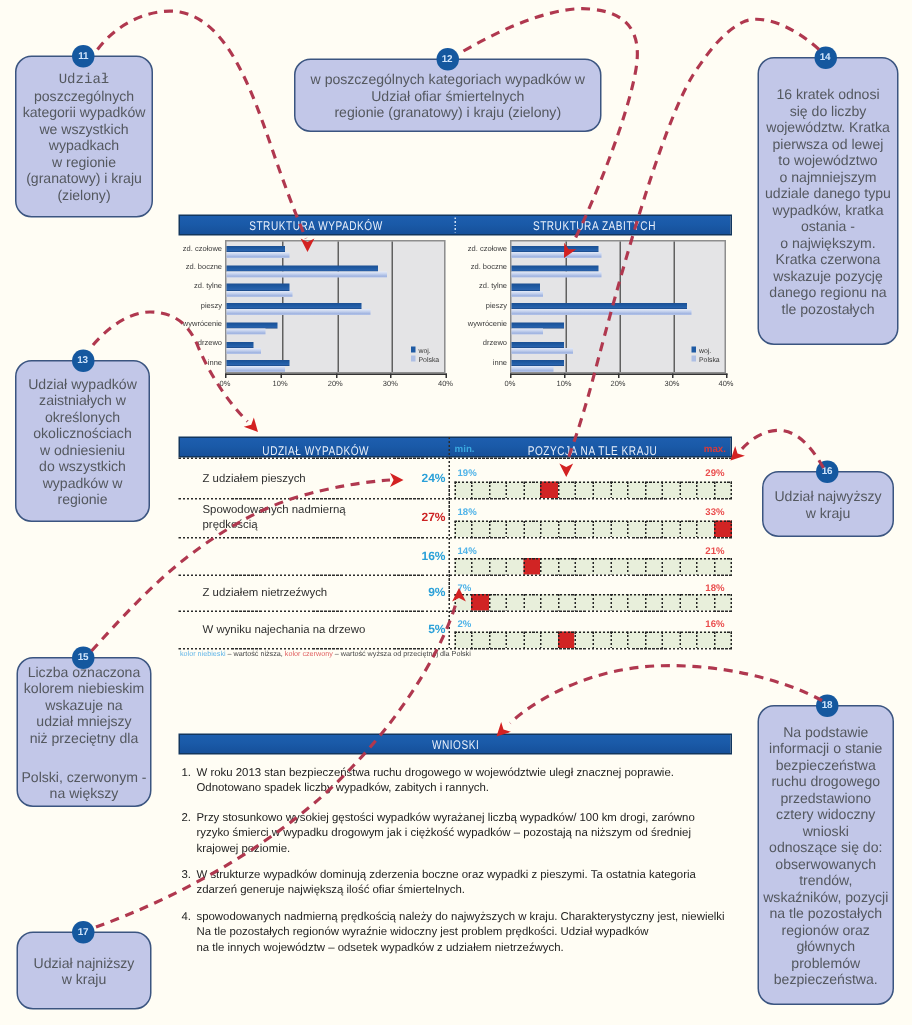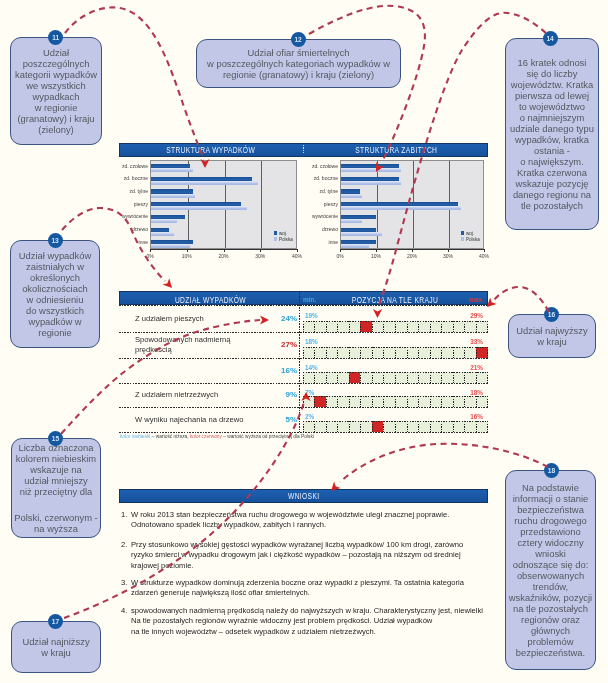--- a/index.html
+++ b/index.html
@@ -66,35 +66,35 @@
   .wn-item{position:absolute;font-size:7.6px;color:#222;line-height:10.4px;}
   .wn-num{position:absolute;font-size:7.6px;color:#222;}
   .legend-note{position:absolute;font-size:4.8px;}
 </style>
 </head>
 <body>
 
 <div class="stage" id="stage">
     <div class="callout" style="left: 10px; top: 37px; width: 92px; height: 108px; font-size: 9.4px; line-height: 11px;">
       <span class="ctext">
-        <span style="display: block;">Udział</span>
+        <span style="display: block; font-family: Liberation Mono, monospace;">Udział</span>
         <span style="display: block;">poszczególnych</span>
         <span style="display: block;">kategorii wypadków</span>
         <span style="display: block;">we wszystkich</span>
         <span style="display: block;">wypadkach</span>
         <span style="display: block;">w regionie</span>
         <span style="display: block;">(granatowy) i kraju</span>
         <span style="display: block;">(zielony)</span>
       </span>
     </div>
     <div class="badge" style="left: 48.1px; top: 29.5px;">11</div>
     <div class="callout" style="left: 196px; top: 39px; width: 205px; height: 49px; font-size: 9.4px; line-height: 11px;">
       <span class="ctext">
+        <span style="display: block;">w poszczególnych kategoriach wypadków w</span>
         <span style="display: block;">Udział ofiar śmiertelnych</span>
-        <span style="display: block;">w poszczególnych kategoriach wypadków w</span>
         <span style="display: block;">regionie (granatowy) i kraju (zielony)</span>
       </span>
     </div>
     <div class="badge" style="left: 290.5px; top: 31.5px;">12</div>
     <div class="callout" style="left: 10px; top: 240px; width: 90px; height: 108px; font-size: 9.4px; line-height: 11px;">
       <span class="ctext">
         <span style="display: block;">Udział wypadków</span>
         <span style="display: block;">zaistniałych w</span>
         <span style="display: block;">określonych</span>
         <span style="display: block;">okolicznościach</span>
@@ -125,21 +125,21 @@
     </div>
     <div class="badge" style="left: 542.5px; top: 30.5px;">14</div>
     <div class="callout" style="left: 11px; top: 438px; width: 90px; height: 100px; font-size: 9.4px; line-height: 11px;">
       <span class="ctext">
         <span style="display: block;">Liczba oznaczona</span>
         <span style="display: block;">kolorem niebieskim</span>
         <span style="display: block;">wskazuje na</span>
         <span style="display: block;">udział mniejszy</span>
         <span style="display: block;">niż przeciętny dla</span>
         <span style="display: block; margin-top: 15px;">Polski, czerwonym -</span>
-        <span style="display: block;">na wyższa</span>
+        <span style="display: block;">na większy</span>
       </span>
     </div>
     <div class="badge" style="left: 47.9px; top: 430.5px;">15</div>
     <div class="callout" style="left: 508px; top: 314px; width: 88px; height: 44px; font-size: 9.4px; line-height: 11px;">
       <span class="ctext">
         <span style="display: block;">Udział najwyższy</span>
         <span style="display: block;">w kraju</span>
       </span>
     </div>
     <div class="badge" style="left: 543.9px; top: 306.5px;">16</div>

